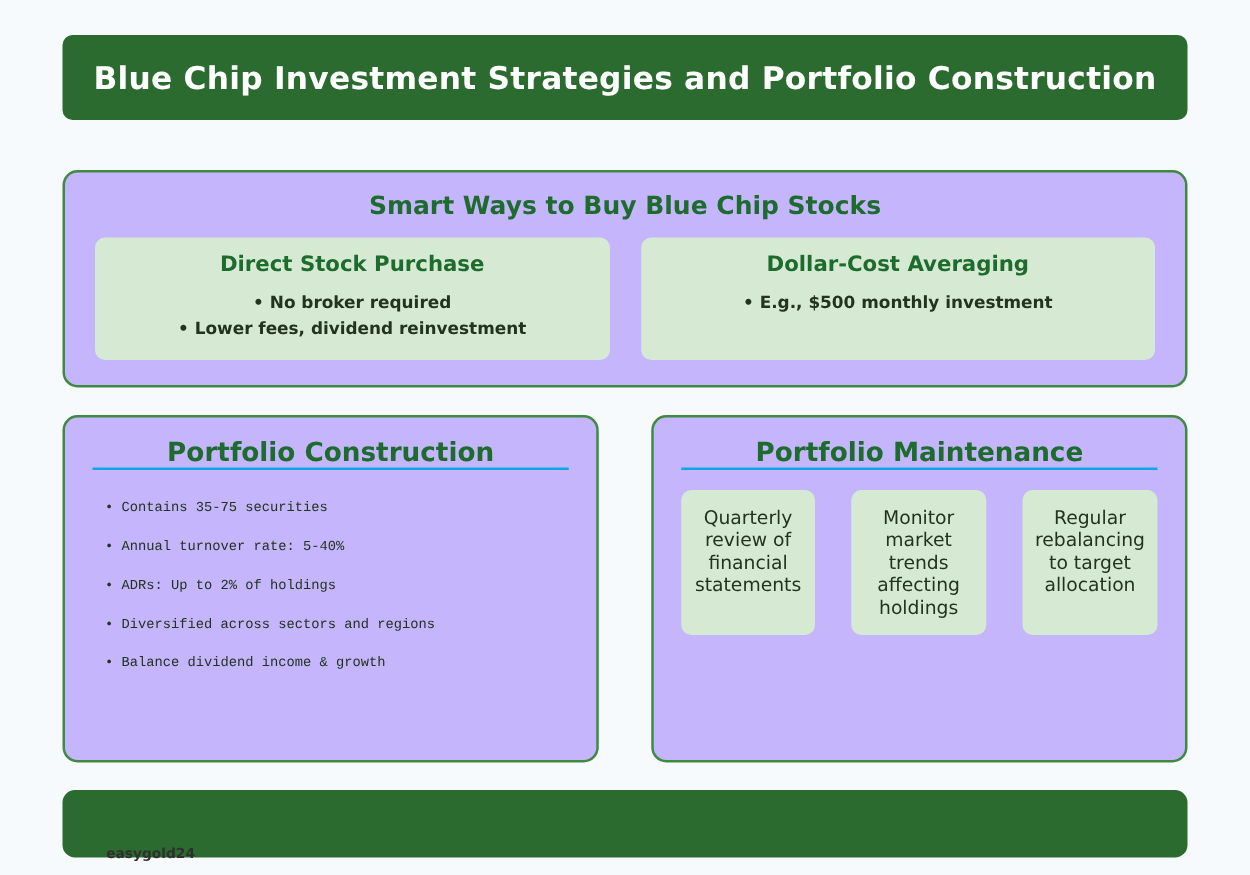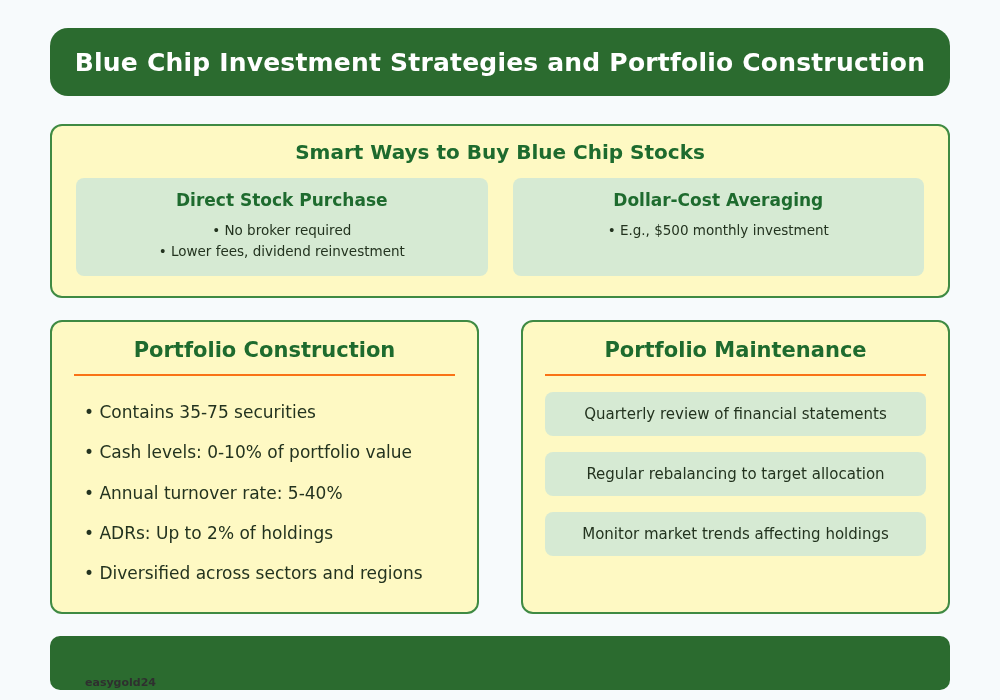--- a/index.html
+++ b/index.html
@@ -18,39 +18,39 @@
     width: 1000px;
     height: 700px;
     box-sizing: border-box;
     padding: 28px 50px 0 50px;
     position: relative;
   }
 
   
   .title-banner {
     background: #2b6b2f;
-    border-radius: 18px;
+    border-radius: 8px;
     height: 68px;
     display: flex;
     align-items: center;
     justify-content: center;
-    margin-bottom: 28px;
+    margin-bottom: 40px;
   }
   .title-banner .title-text {
     color: #ffffff;
     font-size: 25px;
     font-weight: bold;
     letter-spacing: 0.2px;
   }
 
   
   .panel {
     border: 2px solid #3f8a43;
     border-radius: 12px;
-    background: #fef9c3;
+    background: #c4b5fd;
     box-sizing: border-box;
   }
 
   
   .smart-section {
     padding: 14px 24px 20px 24px;
     margin-bottom: 22px;
   }
   .smart-heading {
     text-align: center;
@@ -75,20 +75,21 @@
     text-align: center;
     color: #1e6b2e;
     font-size: 17px;
     font-weight: bold;
     margin-bottom: 10px;
   }
   .smart-card ul {
     margin: 0;
     padding: 0;
     list-style: none;
+    font-weight: bold;
   }
   .smart-card li {
     text-align: center;
     color: #23331f;
     font-size: 13.5px;
     line-height: 1.55;
   }
 
   
   .mid-row {
@@ -100,39 +101,39 @@
     flex: 1;
     padding: 16px 22px 18px 22px;
     min-height: 278px;
     box-sizing: border-box;
   }
   .col-heading {
     text-align: center;
     color: #1e6b2e;
     font-size: 21px;
     font-weight: bold;
-    padding-bottom: 12px;
-    border-bottom: 2px solid #f97316;
+    border-bottom: 2px solid #0ea5e9;
     margin-bottom: 16px;
   }
   .bullet-list {
     margin: 0;
     padding: 0 0 0 8px;
     list-style: none;
   }
   .bullet-list li {
     color: #23331f;
-    font-size: 17px;
+    font-size: 11px;
     line-height: 1.55;
     padding: 7px 0 7px 2px;
+    font-family: Liberation Mono, monospace;
   }
   .task-list {
     display: flex;
-    flex-direction: column;
-    gap: 16px;
+    flex-direction: row;
+    gap: 29px;
   }
   .task-item {
     background: #d6ead3;
     border-radius: 8px;
     padding: 13px 10px;
     text-align: center;
     color: #23331f;
     font-size: 15px;
   }
 
@@ -188,33 +189,33 @@
 
     </div>
   </div>
 
   <div class="mid-row">
 
     <div class="panel col-panel">
       <div class="col-heading">Portfolio Construction</div>
       <ul class="bullet-list">
         <li>• Contains 35-75 securities</li>
-        <li>• Cash levels: 0-10% of portfolio value</li>
         <li>• Annual turnover rate: 5-40%</li>
         <li>• ADRs: Up to 2% of holdings</li>
         <li>• Diversified across sectors and regions</li>
+        <li>• Balance dividend income &amp; growth</li>
       </ul>
     </div>
 
     <div class="panel col-panel">
       <div class="col-heading">Portfolio Maintenance</div>
       <div class="task-list">
         <div class="task-item">Quarterly review of financial statements</div>
+        <div class="task-item">Monitor market trends affecting holdings</div>
         <div class="task-item">Regular rebalancing to target allocation</div>
-        <div class="task-item">Monitor market trends affecting holdings</div>
       </div>
     </div>
 
   </div>
 
   <div class="footer-banner">
     
   </div>
 
 </div>

